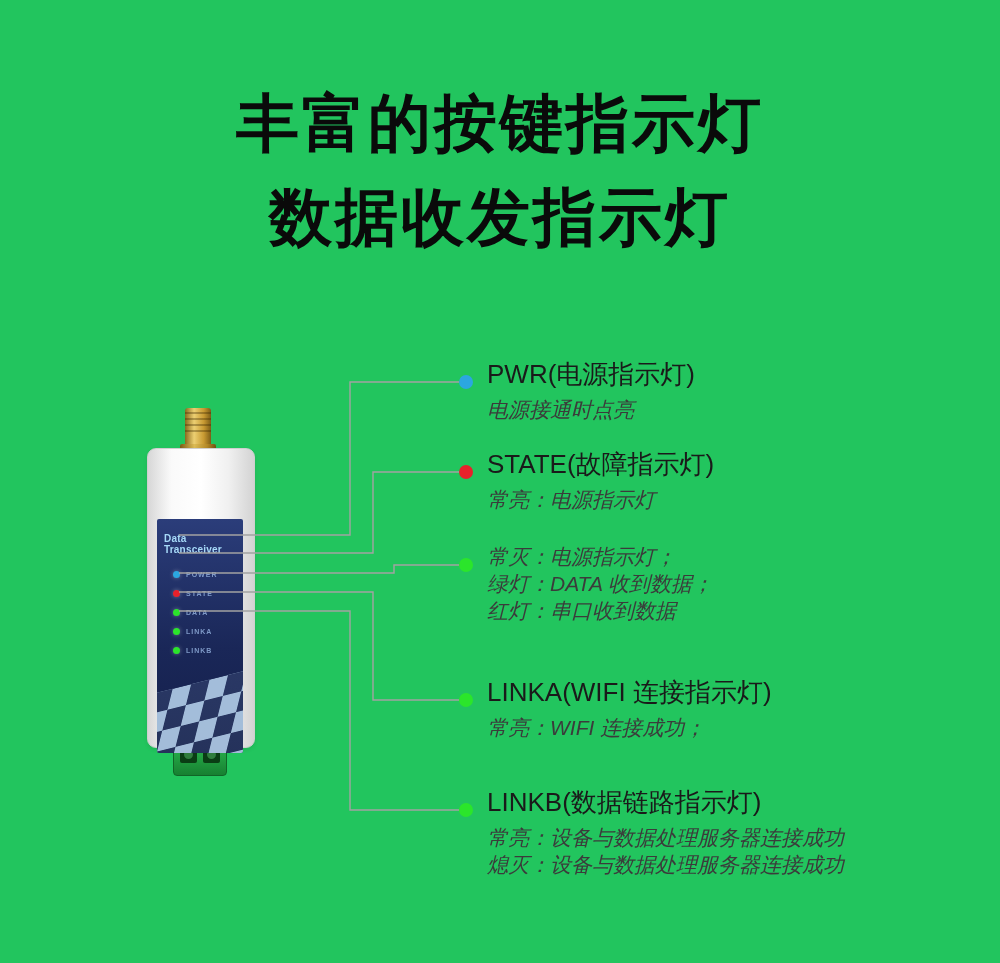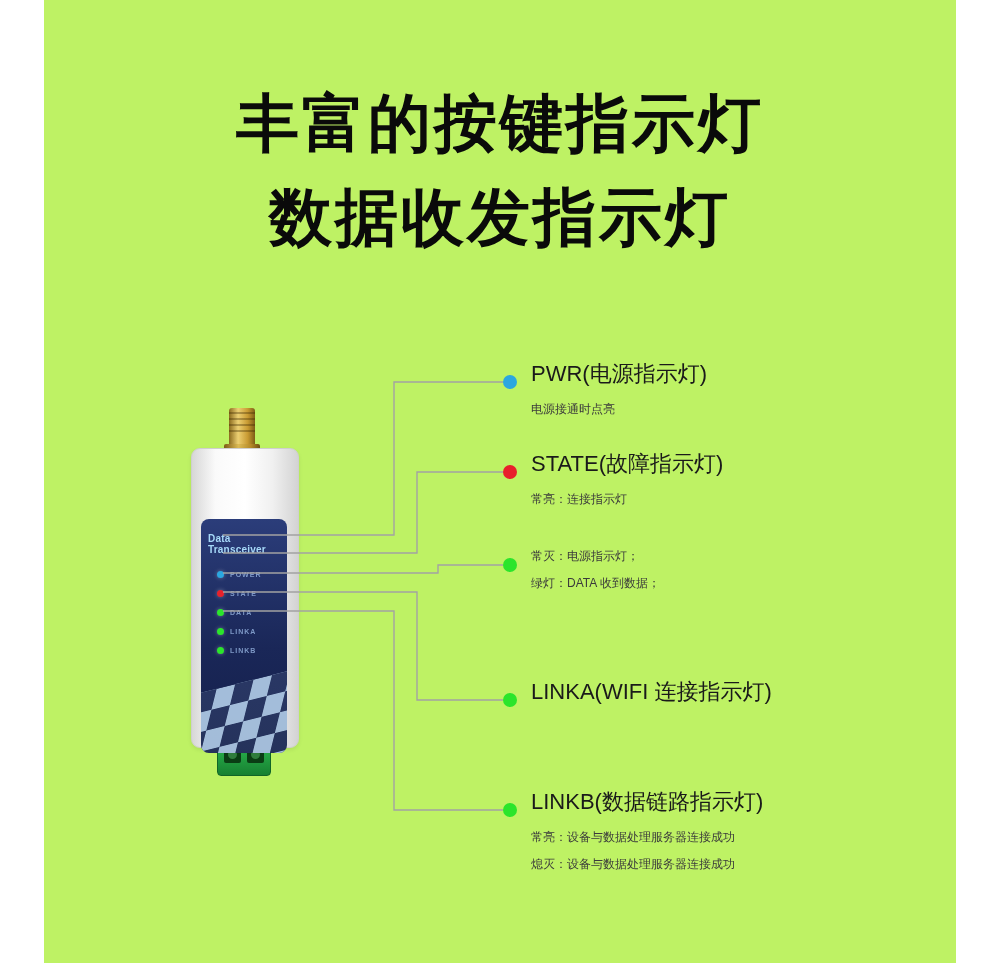--- a/index.html
+++ b/index.html
@@ -1,49 +1,49 @@
 <!DOCTYPE html>
 <html><head>
 <meta charset="utf-8">
 <style>
   html,body{margin:0;padding:0;background:#ffffff;}
   body{font-family:"Liberation Sans","DejaVu Sans",sans-serif;}
-  .stage{position:relative;width:912px;height:963px;background:#bef264;overflow:hidden;margin:0 auto;}
+  .stage{position:relative;width:1000px;height:963px;background:#22c55e;overflow:hidden;margin:0 auto;}
 
   
   .title{position:absolute;top:76px;left:0;width:100%;text-align:center;z-index:2;
          font-size:63px;line-height:94px;font-weight:800;color:#0a0a0a;letter-spacing:3px;}
 
   
   .lines{position:absolute;left:0;top:0;z-index:3;pointer-events:none;}
 
   
   .dot{position:absolute;left:459px;width:14px;height:14px;border-radius:50%;z-index:4;}
 
   
   .callout{position:absolute;left:487px;width:480px;z-index:2;}
-  .callout-heading{font-size:22px;line-height:28px;color:#1a1a1a;margin-bottom:8px;font-weight:400;}
-  .callout-line{font-size:12px;line-height:27px;color:#3b3b3b;}
+  .callout-heading{font-size:26px;line-height:28px;color:#1a1a1a;margin-bottom:8px;font-weight:400;}
+  .callout-line{font-size:21px;line-height:27px;color:#3b3b3b;font-style:italic;}
 
   
   .device{position:absolute;left:147px;top:408px;width:106px;height:366px;z-index:1;}
   .antenna{position:absolute;left:38px;top:0;width:26px;height:46px;border-radius:3px;
            background:linear-gradient(90deg,#8a6a1e,#eccf72 35%,#c89a32 72%,#7d5c16);}
   .antenna::after{content:"";position:absolute;left:0;top:4px;width:100%;height:24px;
            background:repeating-linear-gradient(180deg,rgba(60,40,0,.35) 0 2px,rgba(255,255,255,0) 2px 6px);}
   .antenna-nut{position:absolute;left:33px;top:36px;width:36px;height:10px;border-radius:2px;
            background:linear-gradient(90deg,#7d5c16,#dcbb55 40%,#b58a28 75%,#6e5012);}
   .terminal{position:absolute;left:26px;top:322px;width:52px;height:44px;border-radius:4px;z-index:0;
            background:linear-gradient(180deg,#1c8a34,#27ae4a 40%,#178031);border:1px solid #116527;}
   .terminal-hole{position:absolute;top:16px;width:17px;height:16px;background:#0a3d14;border-radius:2px;}
   .terminal-hole .screw{position:absolute;left:4px;top:3px;width:9px;height:9px;border-radius:50%;background:#2f7d3d;}
   .body{position:absolute;left:0;top:40px;width:106px;height:298px;border-radius:9px;z-index:1;
         background:linear-gradient(90deg,#d7d7d7 0%,#fafafa 22%,#ffffff 50%,#f0f0f0 76%,#d3d3d3 100%);
         border:1px solid #cfcfcf;box-shadow:0 2px 4px rgba(0,0,0,.08);}
-  .panel{position:absolute;left:9px;top:70px;width:86px;height:234px;border-radius:8px;overflow:hidden;
+  .panel{position:absolute;left:9px;top:70px;width:86px;height:234px;border-radius:2px;overflow:hidden;
          background:linear-gradient(180deg,#2b3d7a 0%,#1a2758 55%,#141f4a 100%);}
   .panel-title{position:absolute;left:7px;top:14px;font-size:10px;font-weight:700;color:#a6d9f8;letter-spacing:.2px;}
   .led-rows{position:absolute;left:0;top:46px;width:100%;}
   .led-row{display:flex;align-items:center;height:19px;padding-left:16px;}
   .led-dot{width:7px;height:7px;border-radius:50%;margin-right:6px;box-shadow:0 0 4px rgba(255,255,255,.35);}
   .led-label{font-size:7px;letter-spacing:1px;color:rgba(150,180,225,.8);font-weight:700;}
   .checker{position:absolute;left:-18px;bottom:-22px;width:150px;height:95px;opacity:.85;
            background:repeating-conic-gradient(#bcd8f2 0% 25%,rgba(188,216,242,.12) 0% 50%) 0 0/38px 38px;
            transform:rotate(-14deg) skewX(-28deg);}
 </style>
@@ -112,30 +112,32 @@
   <span class="dot" style="top: 693px; background-color: rgb(43, 229, 43);"></span>
   <span class="dot" style="top: 803px; background-color: rgb(43, 229, 43);"></span>
 
   <div class="callout" style="top:360px">
     <div class="callout-heading">PWR(电源指示灯)</div>
     <div class="callout-line">电源接通时点亮</div>
   </div>
 
   <div class="callout" style="top:450px">
     <div class="callout-heading">STATE(故障指示灯)</div>
-    <div class="callout-line">常亮：连接指示灯</div>
+    <div class="callout-line">常亮：电源指示灯</div>
   </div>
 
   <div class="callout" style="top:543px">
     <div class="callout-line">常灭：电源指示灯；</div>
     <div class="callout-line">绿灯：DATA 收到数据；</div>
+    <div class="callout-line">红灯：串口收到数据</div>
   </div>
 
   <div class="callout" style="top:678px">
     <div class="callout-heading">LINKA(WIFI 连接指示灯)</div>
+    <div class="callout-line">常亮：WIFI 连接成功；</div>
   </div>
 
   <div class="callout" style="top:788px">
     <div class="callout-heading">LINKB(数据链路指示灯)</div>
     <div class="callout-line">常亮：设备与数据处理服务器连接成功</div>
     <div class="callout-line">熄灭：设备与数据处理服务器连接成功</div>
   </div>
 
 </div>
 

